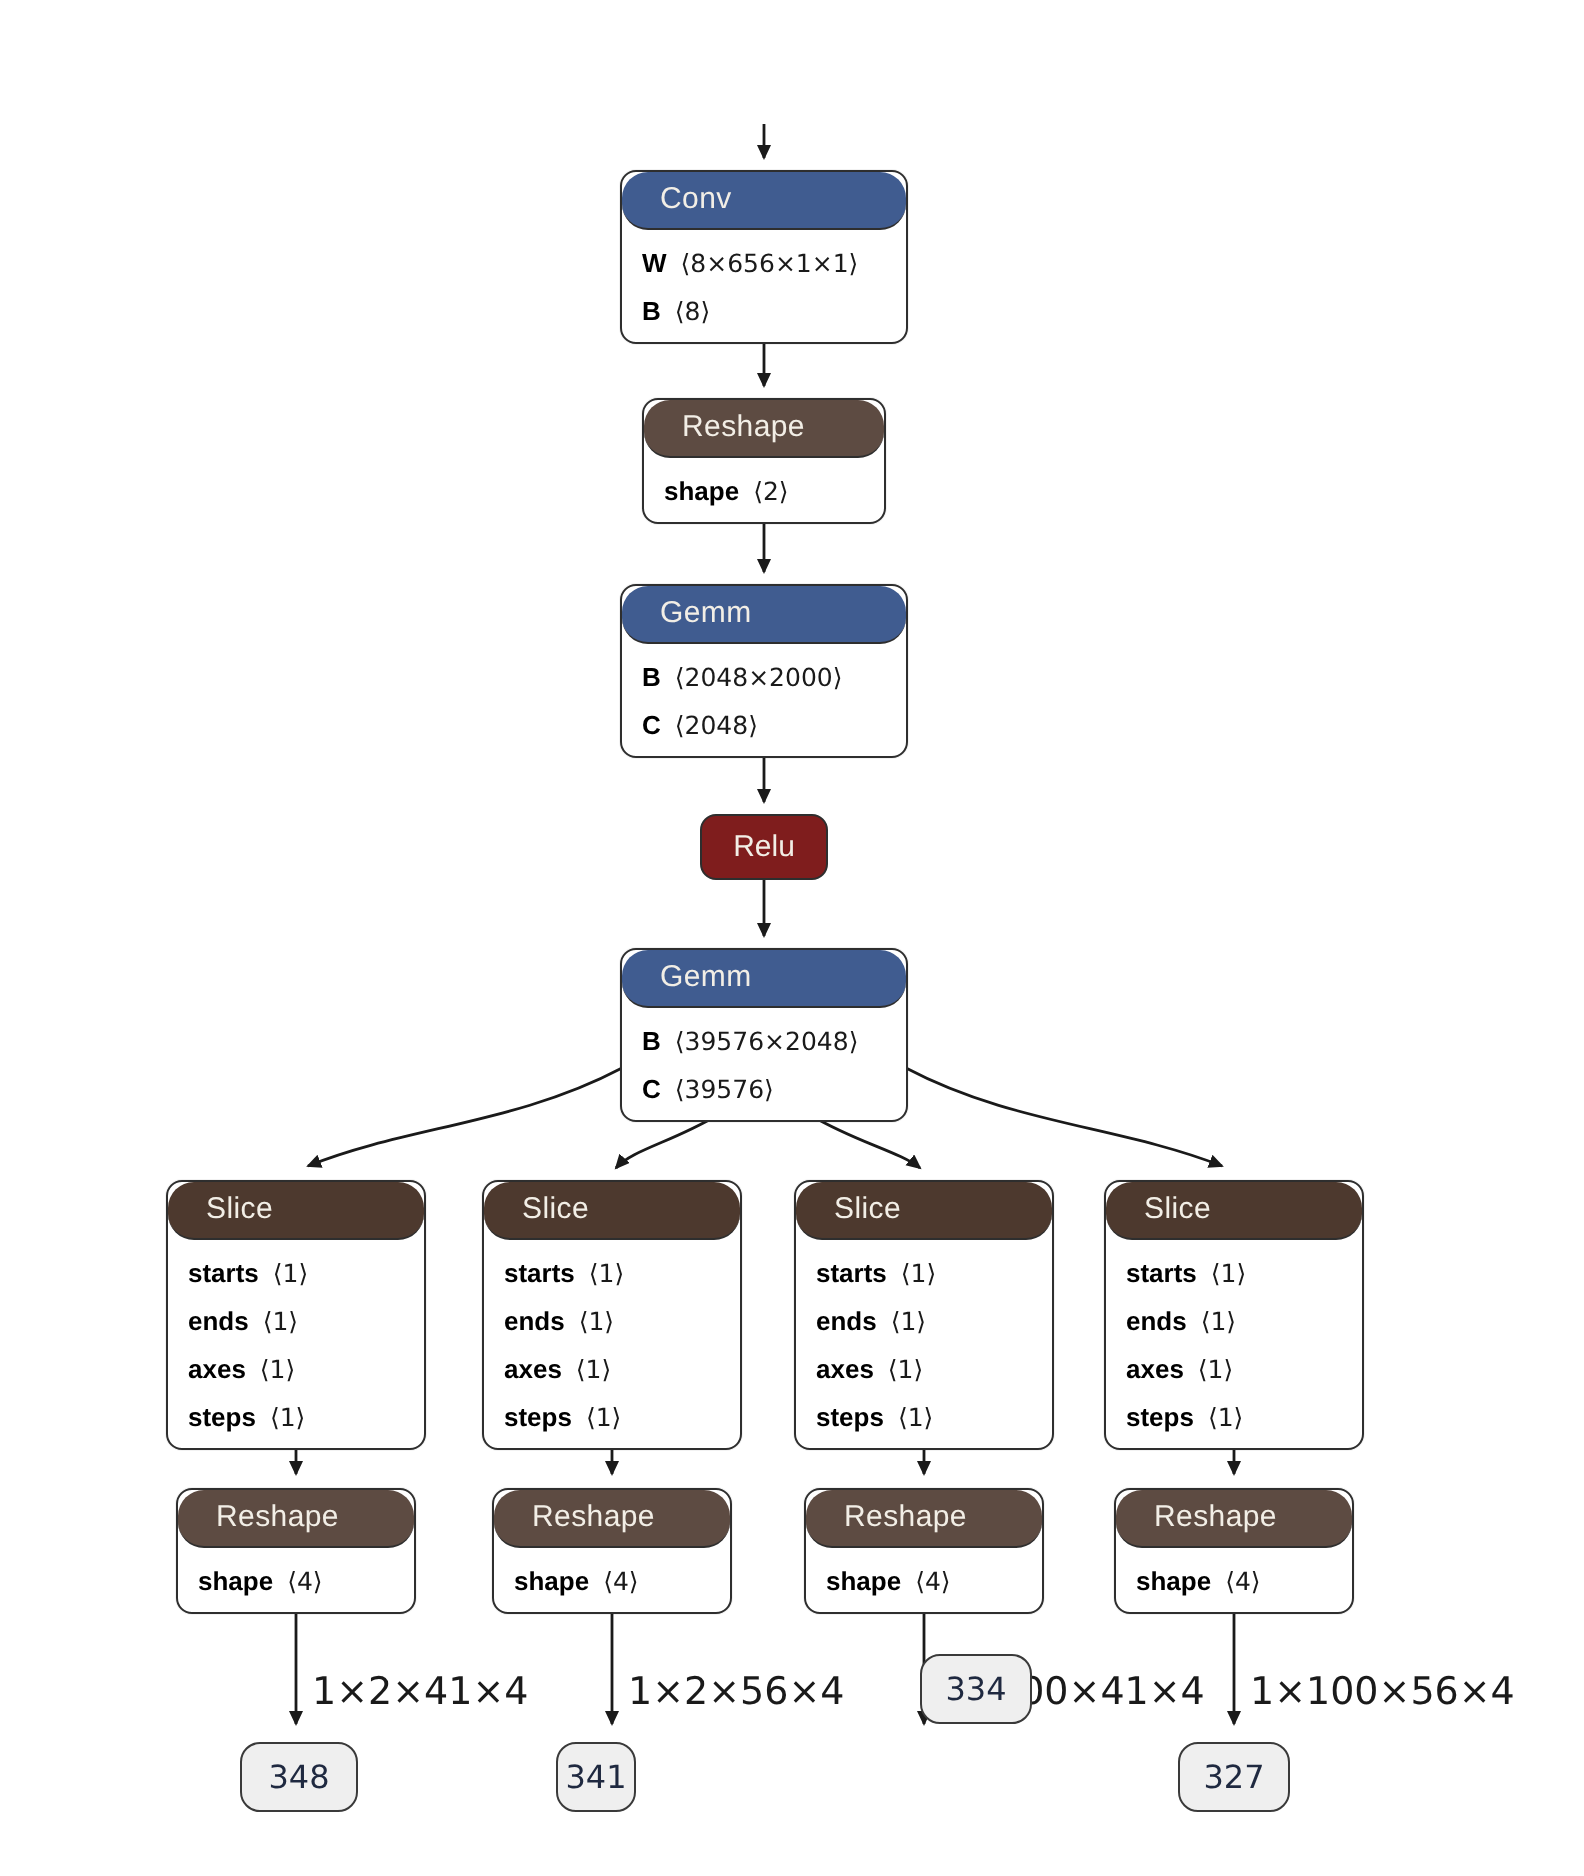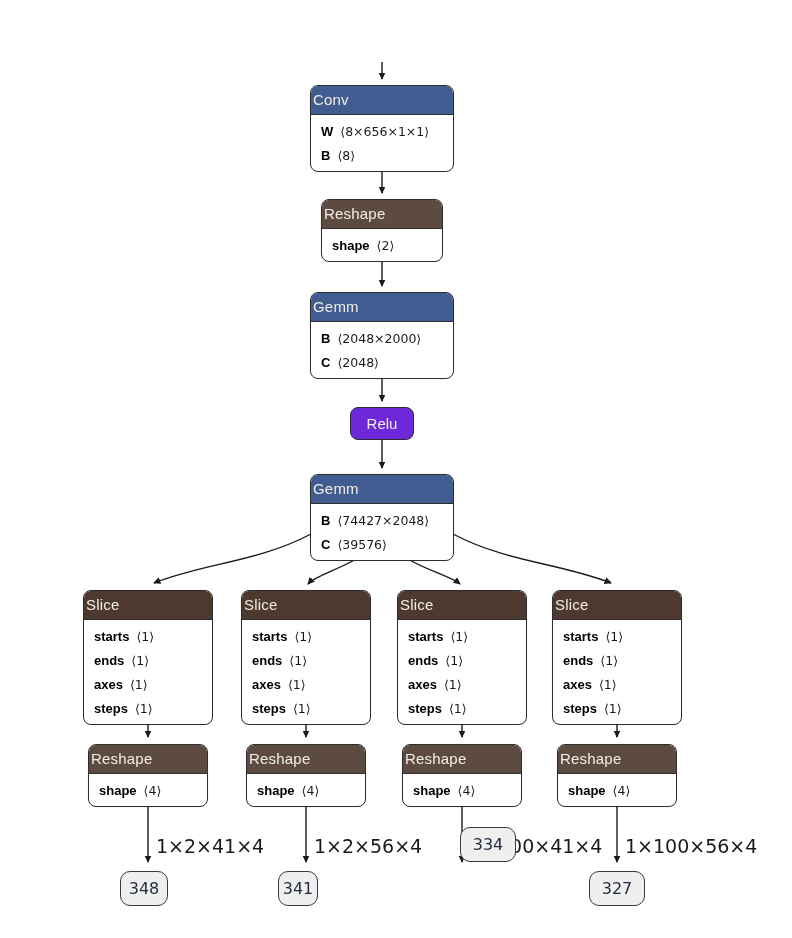--- a/index.html
+++ b/index.html
@@ -6,32 +6,32 @@
   .canvas{
     position:relative;width:792px;height:938px;background:#ffffff;overflow:hidden;
     font-family:"Liberation Sans","DejaVu Sans",sans-serif;
   }
   .edges{position:absolute;left:0;top:0;width:792px;height:938px;pointer-events:none;}
   .node{
     position:absolute;background:#ffffff;border:1.5px solid #2e2e2e;border-radius:8px;
     box-sizing:border-box;overflow:hidden;box-shadow:0 0 0 0.5px rgba(0,0,0,0.05);
   }
   .hdr{
-    height:28px;line-height:28px;padding:0 2px;font-size:15px;color:#f2eee6;
-    border-bottom:1.5px solid #2e2e2e;letter-spacing:.2px;
+    height:28px;line-height:28px;padding:0 19px;font-size:15px;color:#f2eee6;
+    border-bottom:1.5px solid #2e2e2e;letter-spacing:.2px;border-radius:13px;
   }
   .hdr.blue{background:#405c90;}
   .hdr.brown{background:#5d4b42;}
   .hdr.darkbrown{background:#4d392e;}
   .body{padding:4px 10px 4px;}
   .attr{height:24px;display:flex;align-items:center;font-size:13px;white-space:nowrap;}
   .aname{font-weight:bold;color:#000;margin-right:7px;}
   .aval{color:#1a1a1a;font-family:"DejaVu Sans","Liberation Sans",sans-serif;font-size:12.5px;}
   .pill{
-    position:absolute;background:#6d28d9;border:1.5px solid #2e2e2e;border-radius:8px;
+    position:absolute;background:#7f1d1d;border:1.5px solid #2e2e2e;border-radius:8px;
     box-sizing:border-box;color:#f2eee6;font-size:15px;display:flex;align-items:center;justify-content:center;text-align:right;
   }
   .out{
     position:absolute;background:#efefef;border:1.6px solid #3a3a3a;border-radius:10px;
     box-sizing:border-box;color:#1f2940;font-size:16px;display:flex;align-items:center;justify-content:center;
     font-family:"DejaVu Sans","Liberation Sans",sans-serif;
   }
   .elabel{
     position:absolute;font-size:19px;color:#1a1a1a;white-space:nowrap;
     font-family:"DejaVu Sans","Liberation Sans",sans-serif;
@@ -112,21 +112,21 @@
 
   <div class="pill" style="left:350px;top:407px;width:64px;height:33px;">
     <span>Relu</span>
   </div>
 
   <div class="node" style="left:310px;top:474px;width:144px;">
     <div class="hdr blue">Gemm</div>
     <div class="body">
       <div class="attr">
         <span class="aname">B</span>
-        <span class="aval">⟨74427×2048⟩</span>
+        <span class="aval">⟨39576×2048⟩</span>
       </div>
       <div class="attr">
         <span class="aname">C</span>
         <span class="aval">⟨39576⟩</span>
       </div>
     </div>
   </div>
 
   <div class="node" style="left:83px;top:590px;width:130px;">
     <div class="hdr darkbrown">Slice</div>
@@ -254,21 +254,21 @@
         <span class="aval">⟨4⟩</span>
       </div>
     </div>
   </div>
 
   <div class="elabel" style="left:156px;top:835px;">1×2×41×4</div>
   <div class="elabel" style="left:314px;top:835px;">1×2×56×4</div>
   <div class="elabel" style="left:470px;top:835px;text-align:right;">1×100×41×4</div>
   <div class="elabel" style="left:625px;top:835px;">1×100×56×4</div>
 
-  <div class="out" style="left:120px;top:871px;width:48px;height:35px;">
+  <div class="out" style="left:120px;top:871px;width:59px;height:35px;">
     <span>348</span>
   </div>
   <div class="out" style="left:278px;top:871px;width:40px;height:35px;">
     <span>341</span>
   </div>
   <div class="out" style="left:434px;top:827px;width:56px;height:35px;margin-left:26px;">
     <span>334</span>
   </div>
   <div class="out" style="left:589px;top:871px;width:56px;height:35px;">
     <span>327</span>

